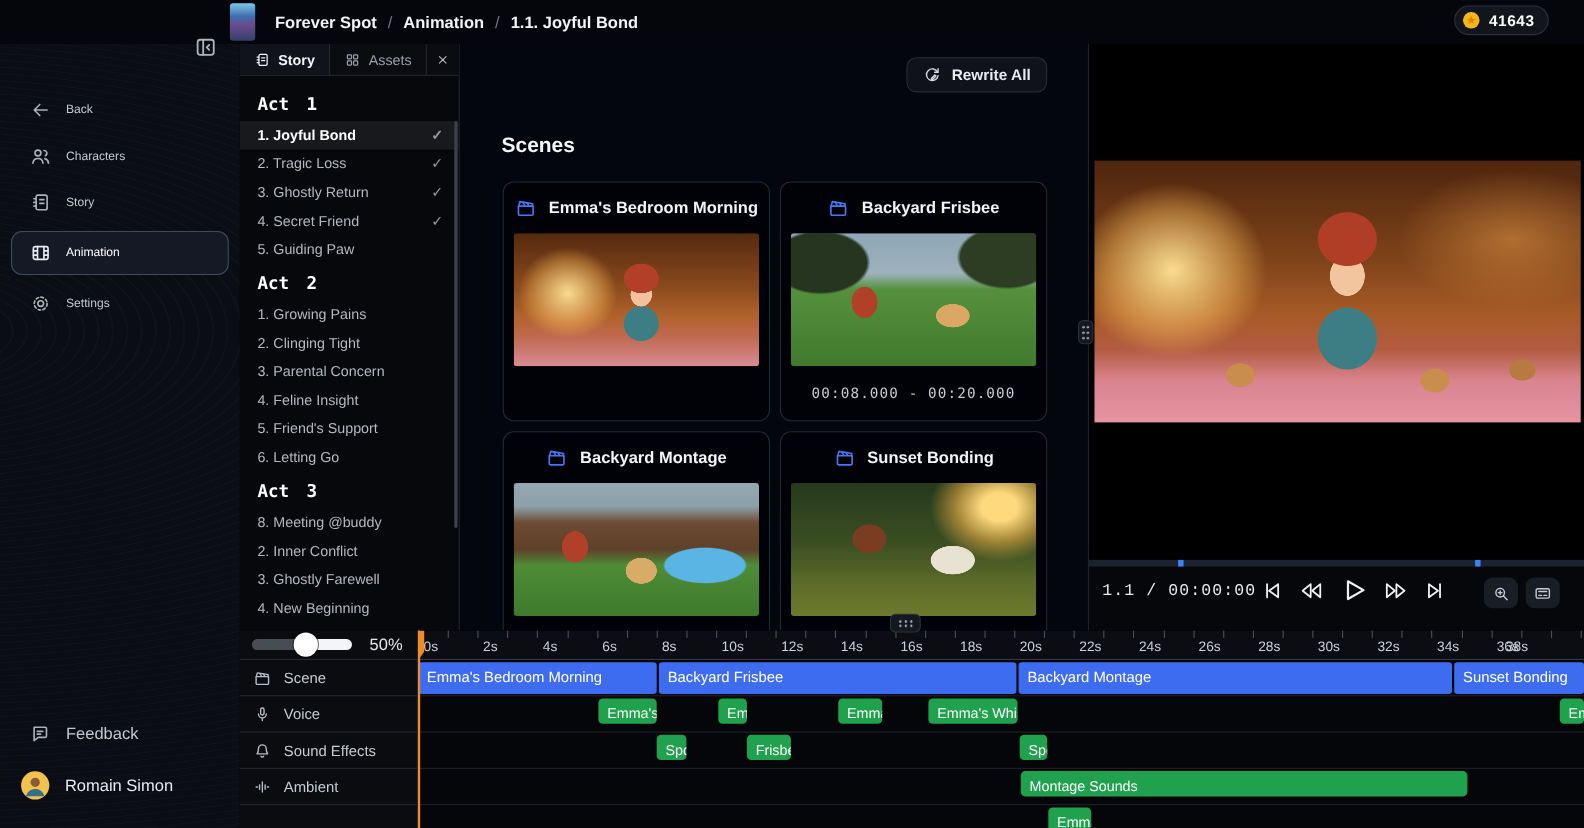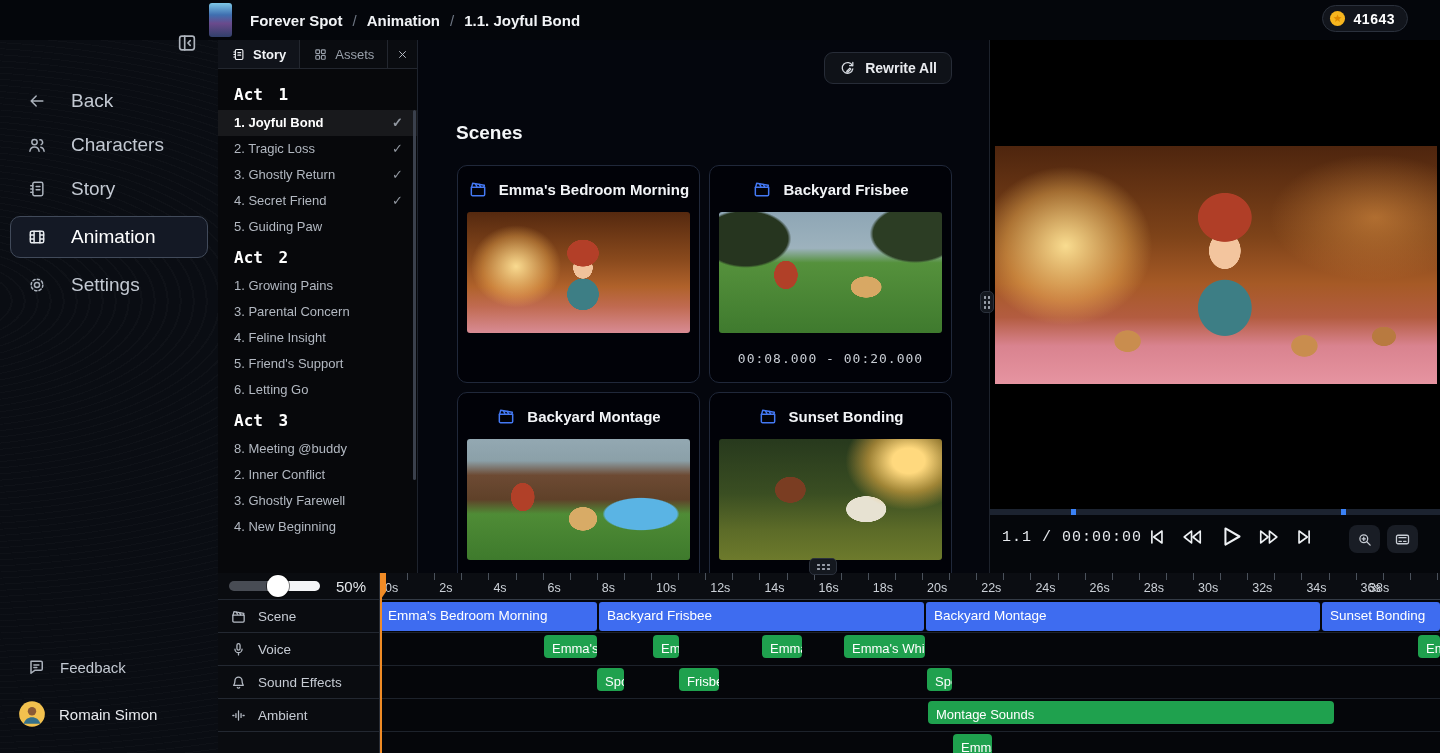--- a/index.html
+++ b/index.html
@@ -21,22 +21,22 @@
   #breadcrumb .sep{color:#6e7683;font-weight:400;}
   #credits-badge{position:absolute;right:32px;top:5px;height:27px;padding:0 12px 0 5px;border-radius:14px;
         background:#12151c;border:1px solid #2b313c;display:flex;align-items:center;gap:7px;}
   #credits-badge .num{font-size:14px;font-weight:700;color:#fff;letter-spacing:.5px;}
 
   
   #sidebar{position:absolute;left:0;top:0;width:218px;height:753px;background:#0a0d13;z-index:20;}
   #sidebar::before{content:"";position:absolute;inset:0;
         background:repeating-radial-gradient(ellipse 900px 420px at -30% 40%,transparent 0 11px,rgba(255,255,255,.018) 11px 13px);}
   #sidebar-nav{position:absolute;left:10px;right:10px;top:78px;}
-  .nav-item{display:flex;align-items:center;gap:24px;padding:9px 16px;margin:2px 0;border-radius:10px;
-        font-size:19px;color:#c3c9d2;border:1px solid transparent;}
+  .nav-item{display:flex;align-items:center;gap:13px;padding:9px 16px;margin:2px 0;border-radius:10px;
+        font-size:11px;color:#c3c9d2;border:1px solid transparent;}
   .nav-item .ico{width:20px;height:20px;color:#aab1bb;display:flex;}
   .nav-item.active{background:#141925;border-color:#414a5a;color:#fff;margin:6px 0;}
   .nav-item.active .ico{color:#e8ebef;}
   #feedback-row{position:absolute;left:10px;right:10px;top:648px;display:flex;align-items:center;gap:14px;
         padding:9px 16px;font-size:15px;color:#c3c9d2;}
   #feedback-row .ico{width:20px;height:20px;color:#aab1bb;display:flex;}
   #user-row{position:absolute;left:10px;right:10px;top:694px;display:flex;align-items:center;gap:13px;
         padding:6px 8px;font-size:15px;color:#e9ebef;}
 
   
@@ -290,20 +290,21 @@
       </div>
     <div id="acts" data-interactable="false">
         <div class="act-title" data-interactable="false">Act 1</div>
         <div class="story-item active" data-interactable="true"><span data-interactable="false">1. Joyful Bond</span><span class="check" data-interactable="false">✓</span></div>
         <div class="story-item" data-interactable="true"><span data-interactable="false">2. Tragic Loss</span><span class="check" data-interactable="false">✓</span></div>
         <div class="story-item" data-interactable="true"><span data-interactable="false">3. Ghostly Return</span><span class="check" data-interactable="false">✓</span></div>
         <div class="story-item" data-interactable="true"><span data-interactable="false">4. Secret Friend</span><span class="check" data-interactable="false">✓</span></div>
         <div class="story-item" data-interactable="true"><span data-interactable="false">5. Guiding Paw</span></div>
         <div class="act-title" data-interactable="false">Act 2</div>
         <div class="story-item" data-interactable="true"><span data-interactable="false">1. Growing Pains</span></div>
+        <div class="story-item" data-interactable="true"><span data-interactable="false">2. Clinging Tight</span></div>
         <div class="story-item" data-interactable="true"><span data-interactable="false">3. Parental Concern</span></div>
         <div class="story-item" data-interactable="true"><span data-interactable="false">4. Feline Insight</span></div>
         <div class="story-item" data-interactable="true"><span data-interactable="false">5. Friend's Support</span></div>
         <div class="story-item" data-interactable="true"><span data-interactable="false">6. Letting Go</span></div>
         <div class="act-title" data-interactable="false">Act 3</div>
         <div class="story-item" data-interactable="true"><span data-interactable="false">8. Meeting @buddy</span></div>
         <div class="story-item" data-interactable="true"><span data-interactable="false">2. Inner Conflict</span></div>
         <div class="story-item" data-interactable="true"><span data-interactable="false">3. Ghostly Farewell</span></div>
         <div class="story-item" data-interactable="true"><span data-interactable="false">4. New Beginning</span></div>
       </div>

